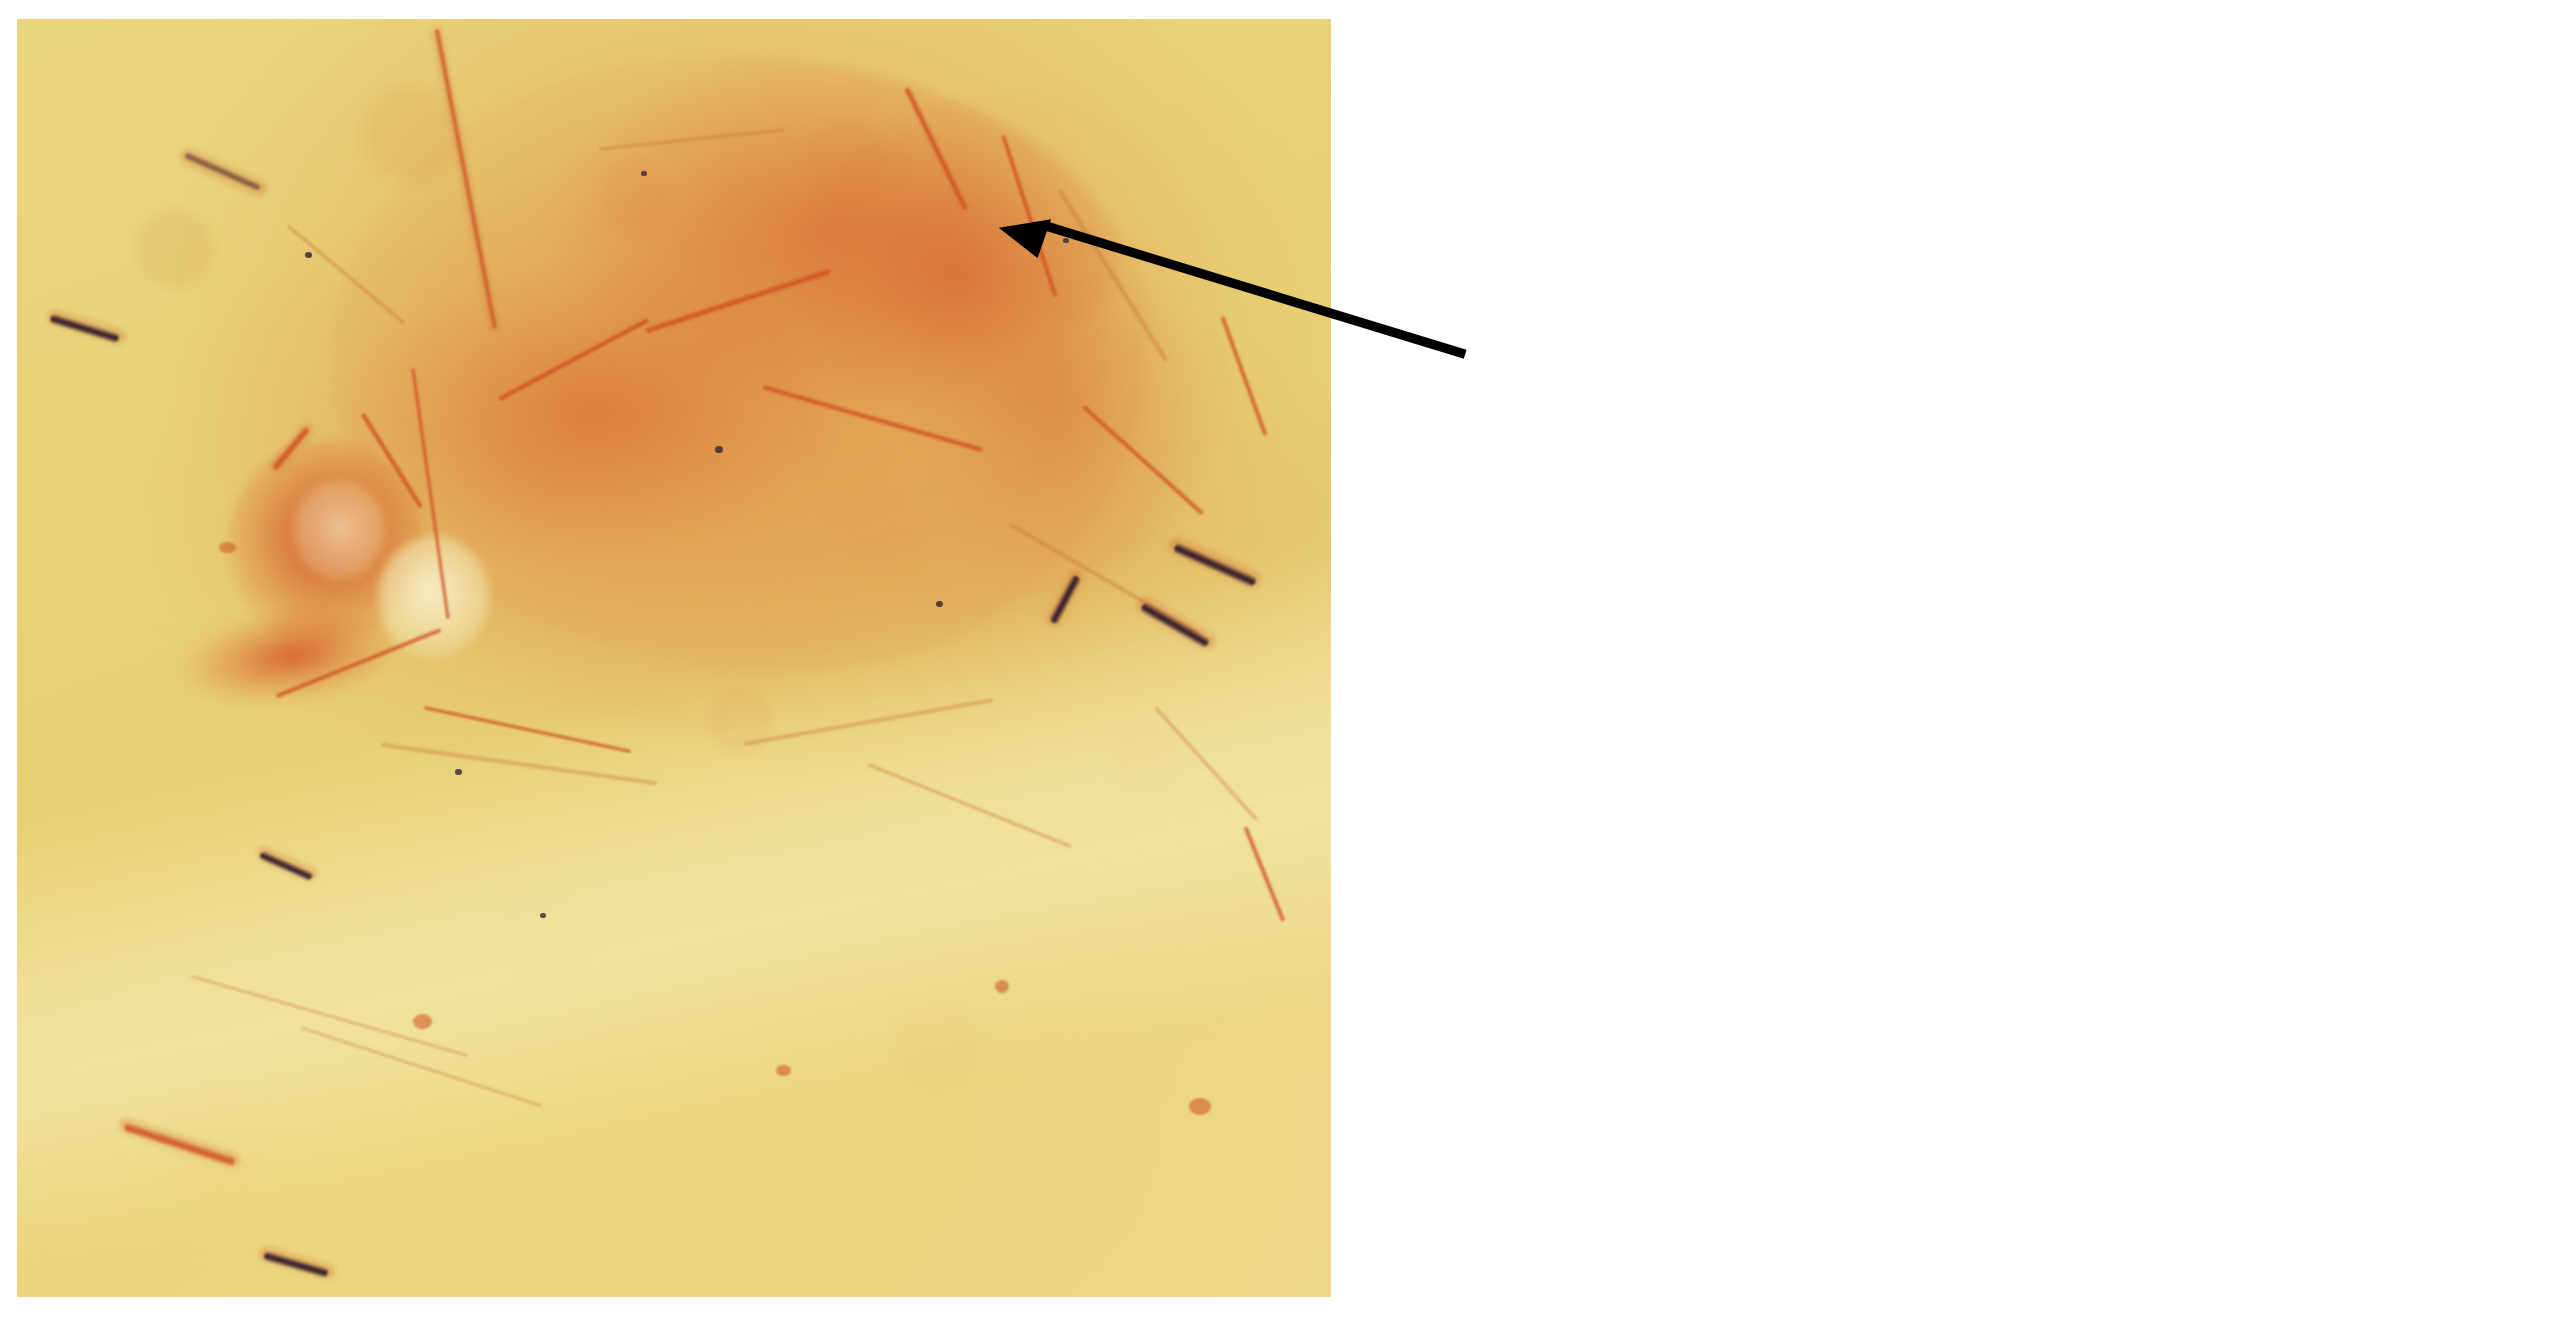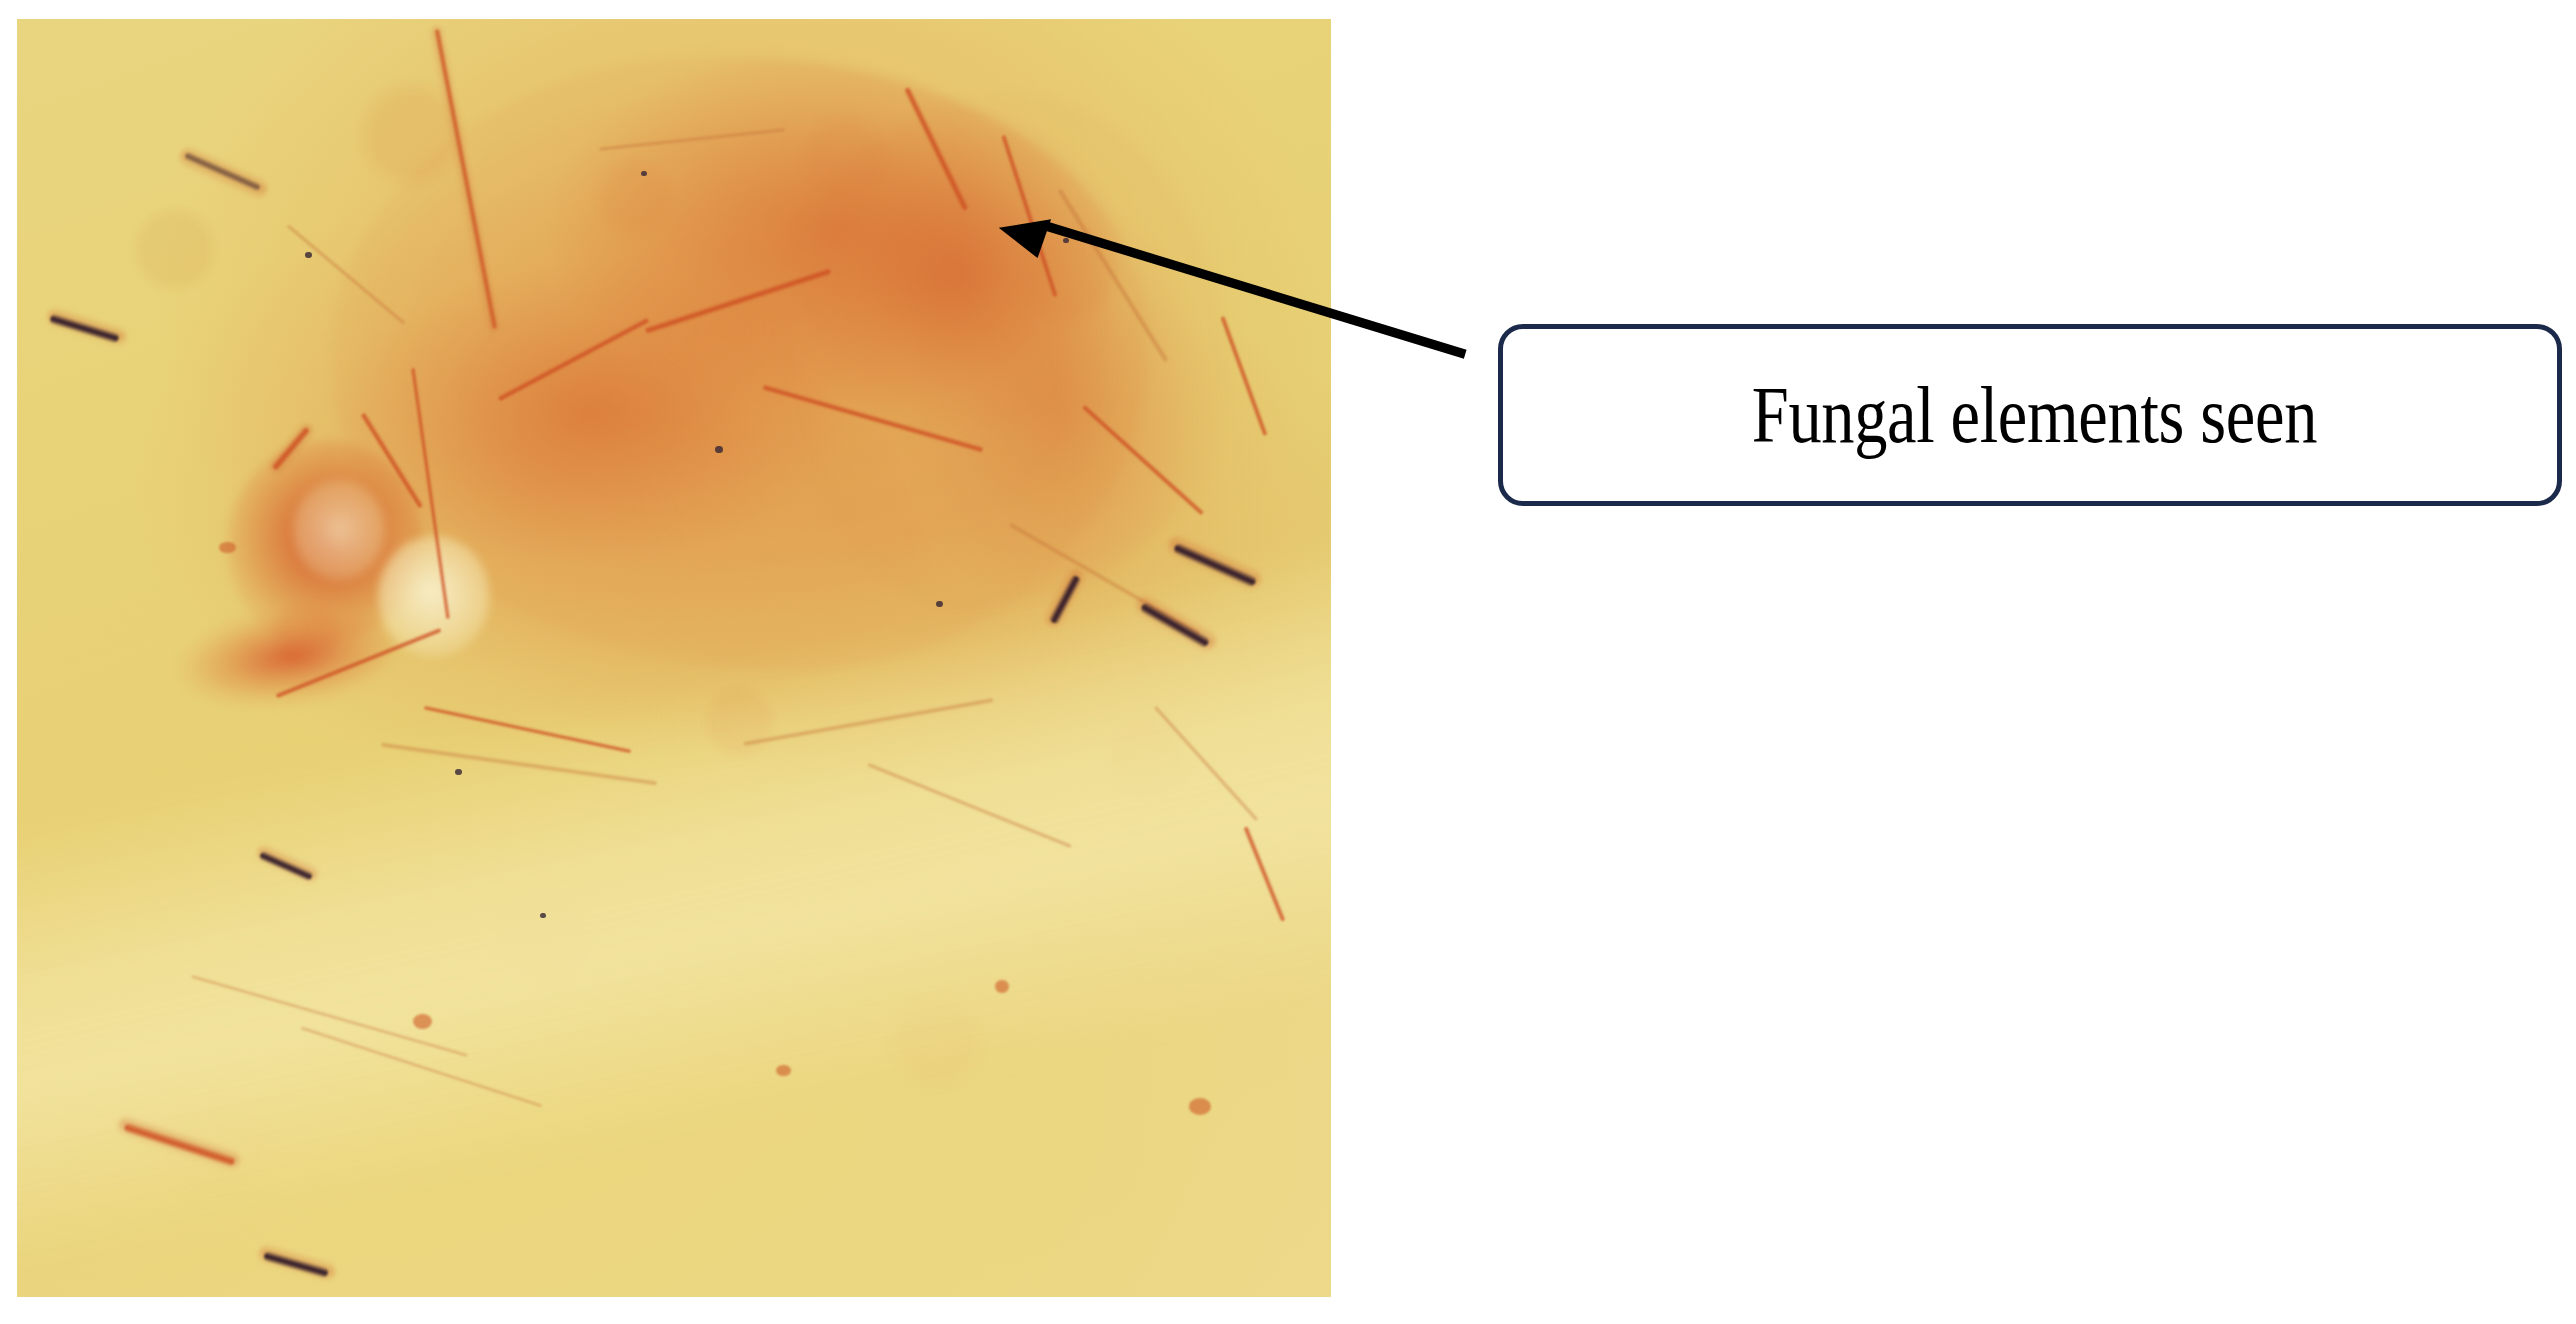--- a/index.html
+++ b/index.html
@@ -307,18 +307,15 @@
     <div class="speck" style="left:1046px; top:219px; width:5.9px; height:5.9px;"></div>
   </div>
 
   <svg id="callout-arrow" viewBox="0 0 640 230" width="540" height="194" aria-hidden="true">
 
     <line x1="587" y1="190" x2="90" y2="38" stroke="#000000" stroke-width="11" stroke-linecap="butt"></line>
 
     <polygon points="34,40 96,30 80,76" fill="#000000"></polygon>
   </svg>
 
-  <div id="callout-box">
-    <span id="callout-text">Fungal elements seen</span>
-  </div>
 
 </div>
 
 
 </body></html>

